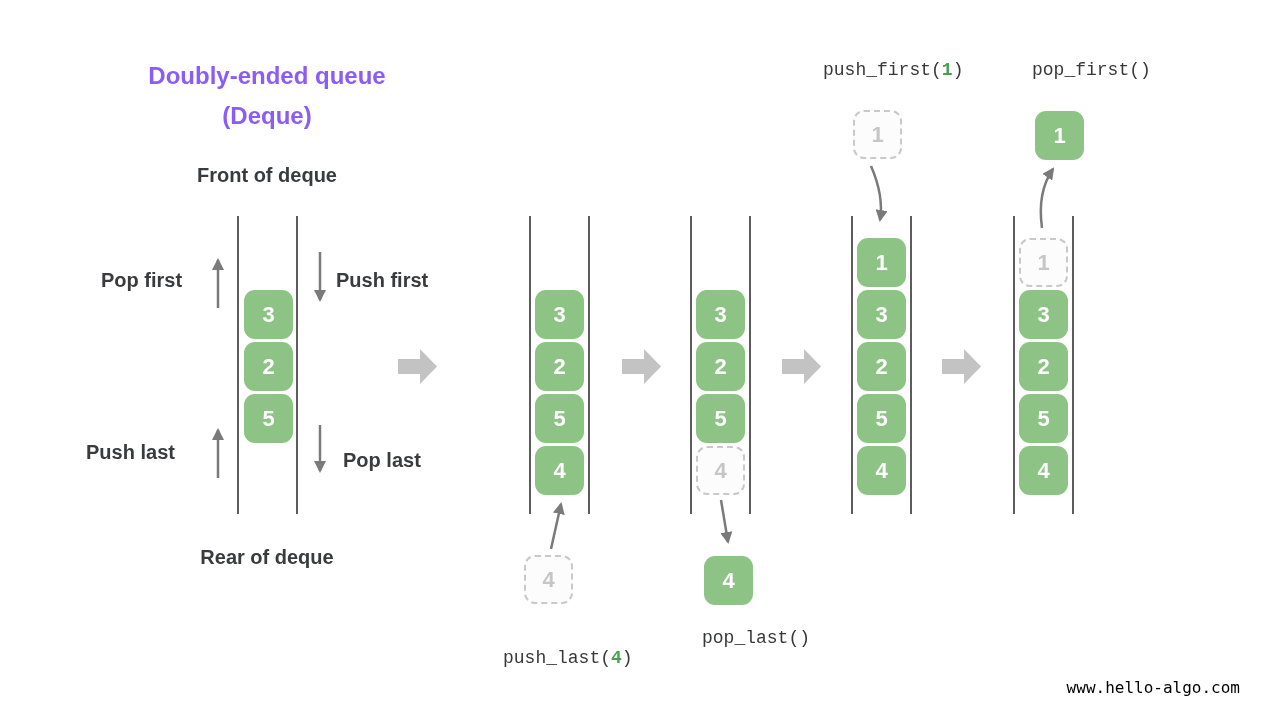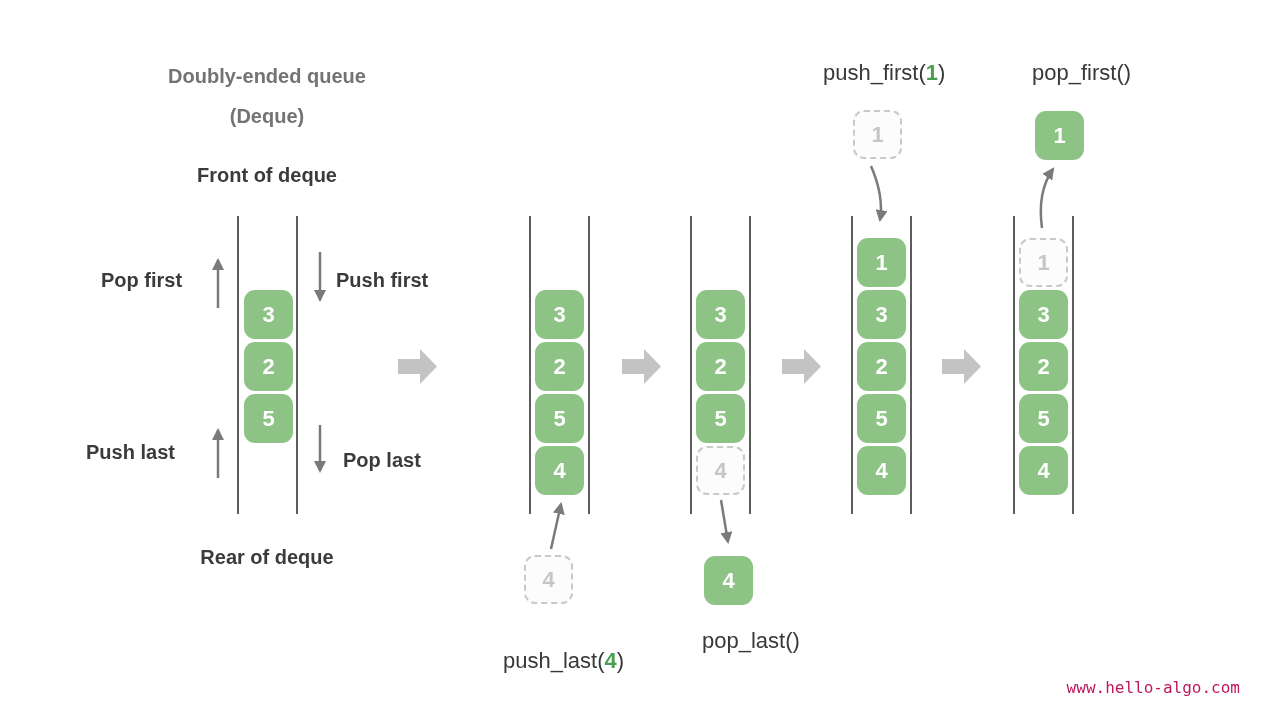--- a/index.html
+++ b/index.html
@@ -10,22 +10,22 @@
     height: 720px;
     background: #ffffff;
     overflow: hidden;
     font-family: "Liberation Sans", sans-serif;
   }
   .title {
     position: absolute;
     left: 117px; top: 56px;
     width: 300px;
     text-align: center;
-    color: #737373;
-    font-size: 20px;
+    color: #8b5cf6;
+    font-size: 24px;
     font-weight: bold;
     line-height: 40px;
   }
   .struct-label {
     position: absolute;
     color: #3a3b3d;
     font-size: 20px;
     font-weight: bold;
     white-space: nowrap;
   }
@@ -50,33 +50,33 @@
     align-items: center;
     justify-content: center;
   }
   .cell.dashed {
     background: #fcfcfc;
     border: 2px dashed #c9c9c9;
     color: #c6c6c6;
   }
   .op-label {
     position: absolute;
-    font-family: Liberation Sans, sans-serif;
-    font-size: 22px;
+    font-family: Liberation Mono, monospace;
+    font-size: 18px;
     color: #37383a;
     white-space: nowrap;
   }
   .op-arg { color: #4a9e50; font-weight: bold; }
   .watermark {
     position: absolute;
     top: 678px;
     right: 40px;
     font-family: "DejaVu Sans Mono", monospace;
     font-size: 16px;
-    color: #be185d;
+    color: #000000;
   }
   svg.overlay {
     position: absolute;
     left: 0; top: 0;
     pointer-events: none;
   }
 </style>
 </head>
 <body>
 

